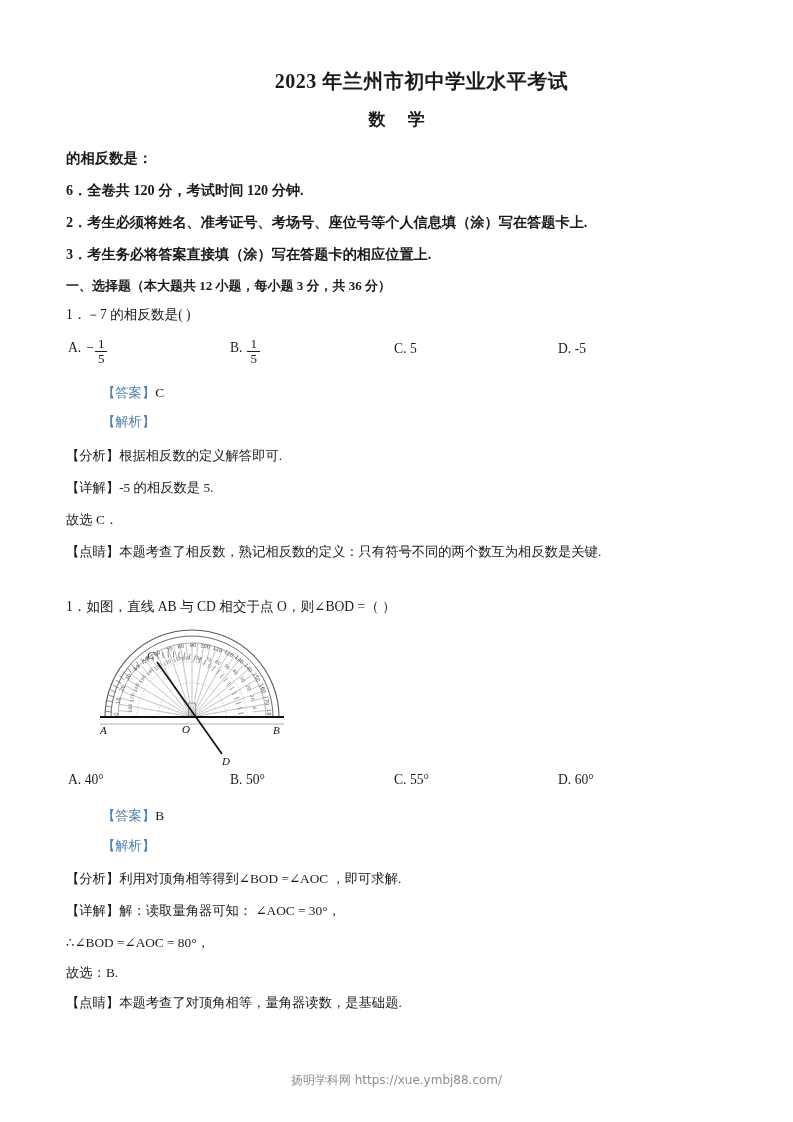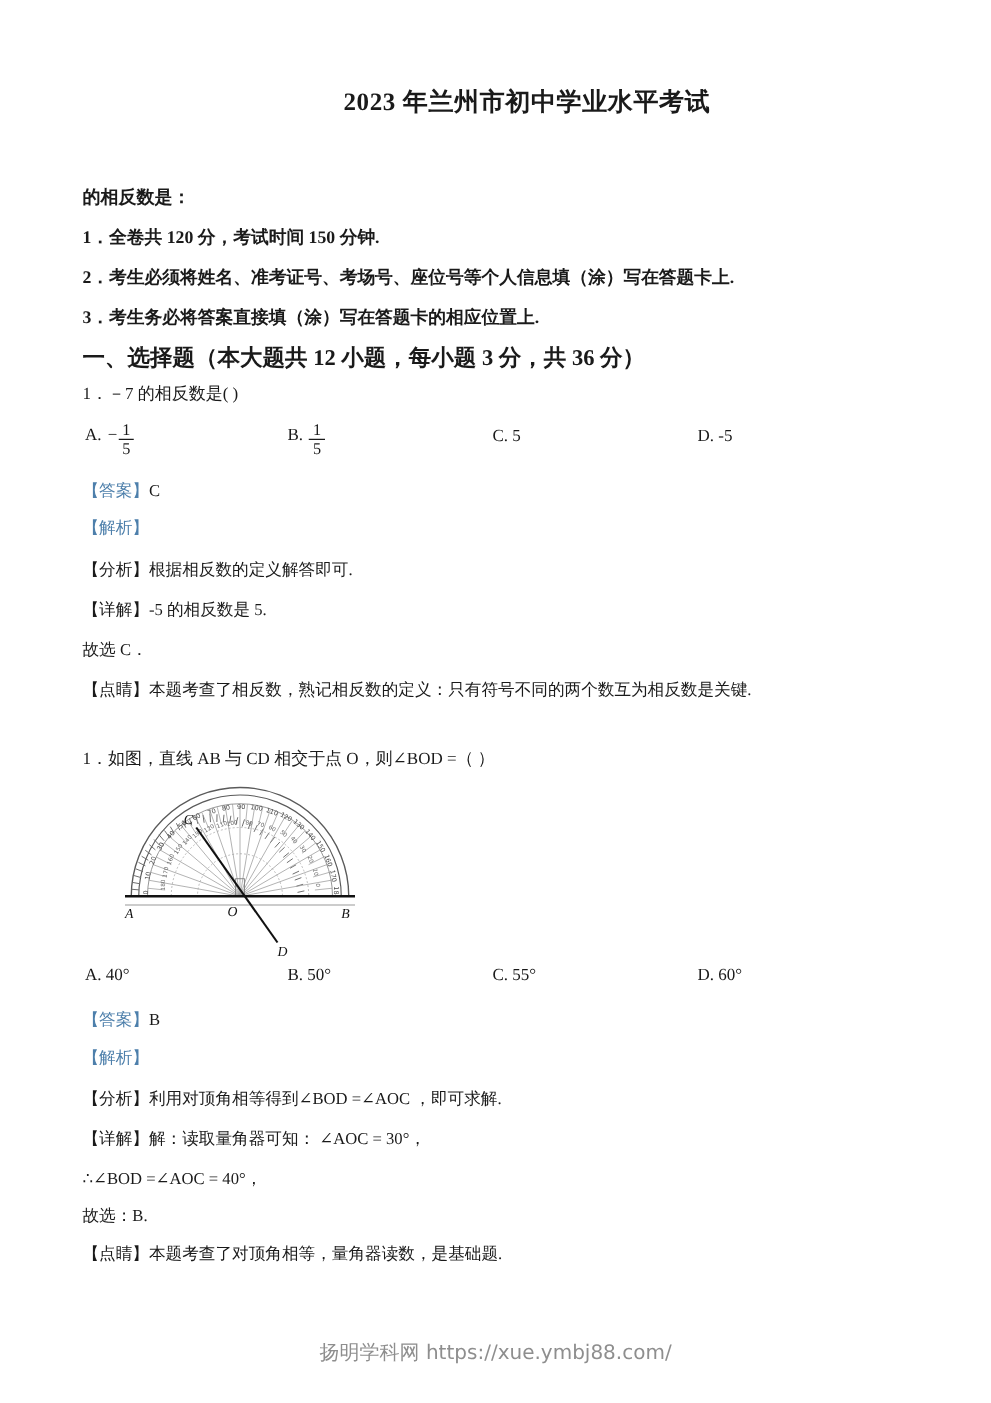--- a/index.html
+++ b/index.html
@@ -49,24 +49,24 @@
   
   .line {
     position: absolute;
     left: 66px;
     font-size: 14.2px;
     line-height: 20px;
     white-space: nowrap;
     font-family: "Liberation Serif", "DejaVu Serif", serif;
   }
   .bold { font-weight: bold; }
-  .blue { color: #4d7fab; }
+  .blue { color: #4d7fab; margin-left: 36px; }
   .sec-head {
     font-weight: bold;
-    font-size: 18px;
+    font-size: 13px;
   }
   .qline { font-size: 13.6px; }
   .sm { font-size: 13.3px; }
 
   
   .opt-row {
     position: absolute;
     left: 66px;
     width: 660px;
     height: 34px;
@@ -112,34 +112,35 @@
     height: 140px;
   }
 
   
   .footer {
     position: absolute;
     left: 0;
     top: 1072px;
     width: 793px;
     text-align: center;
-    font-size: 16px;
+    font-size: 12px;
     color: #8e8e8e;
     font-family: "DejaVu Sans", "Liberation Sans", sans-serif;
   }
 </style>
 </head>
 <body>
 
 <div class="page">
 
   <div class="doc-title">2023 年兰州市初中学业水平考试</div>
+  <div class="doc-subtitle">数 学</div>
 
   <div class="line bold" style="top:148px;font-size:14.4px">的相反数是：</div>
-  <div class="line bold" style="top:180px">1．全卷共 120 分，考试时间 150 分钟.</div>
+  <div class="line bold" style="top:180px">6．全卷共 120 分，考试时间 120 分钟.</div>
   <div class="line bold" style="top:212px">2．考生必须将姓名、准考证号、考场号、座位号等个人信息填（涂）写在答题卡上.</div>
   <div class="line bold" style="top:244px">3．考生务必将答案直接填（涂）写在答题卡的相应位置上.</div>
 
   <div class="line sec-head" style="top:276px">一、选择题（本大题共 12 小题，每小题 3 分，共 36 分）</div>
 
   <div class="line qline" style="top:305px">1．－7 的相反数是(        )</div>
 
   <div class="opt-row" style="top:333px">
     <div class="opt opt-a">
       <span class="opt-lab">A.</span>
@@ -352,19 +353,19 @@
       <span>D.</span>&nbsp;<span>60°</span>
     </div>
   </div>
 
   <div class="line sm" style="top:806px">
     <span class="blue">【答案】</span><span>B</span>
   </div>
   <div class="line sm blue" style="top:836px">【解析】</div>
   <div class="line sm" style="top:869px">【分析】利用对顶角相等得到∠BOD =∠AOC ，即可求解.</div>
   <div class="line sm" style="top:901px">【详解】解：读取量角器可知： ∠AOC = 30°，</div>
-  <div class="line sm" style="top:933px">∴∠BOD =∠AOC = 40°，</div>
+  <div class="line sm" style="top:933px">∴∠BOD =∠AOC = 80°，</div>
   <div class="line sm" style="top:963px">故选：B.</div>
   <div class="line sm" style="top:993px">【点睛】本题考查了对顶角相等，量角器读数，是基础题.</div>
 
   <div class="footer">扬明学科网 https://xue.ymbj88.com/</div>
 
 </div>
 
 </body></html>

